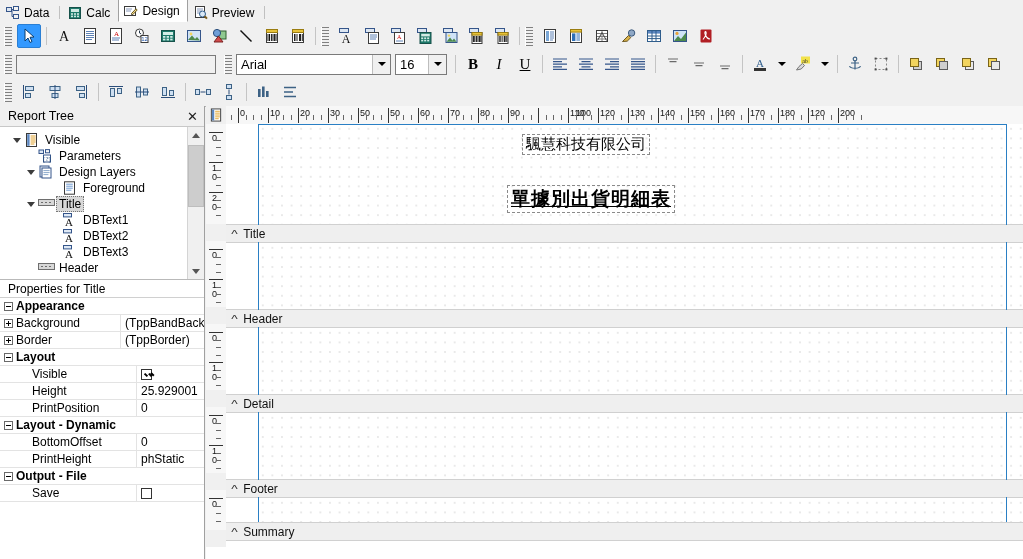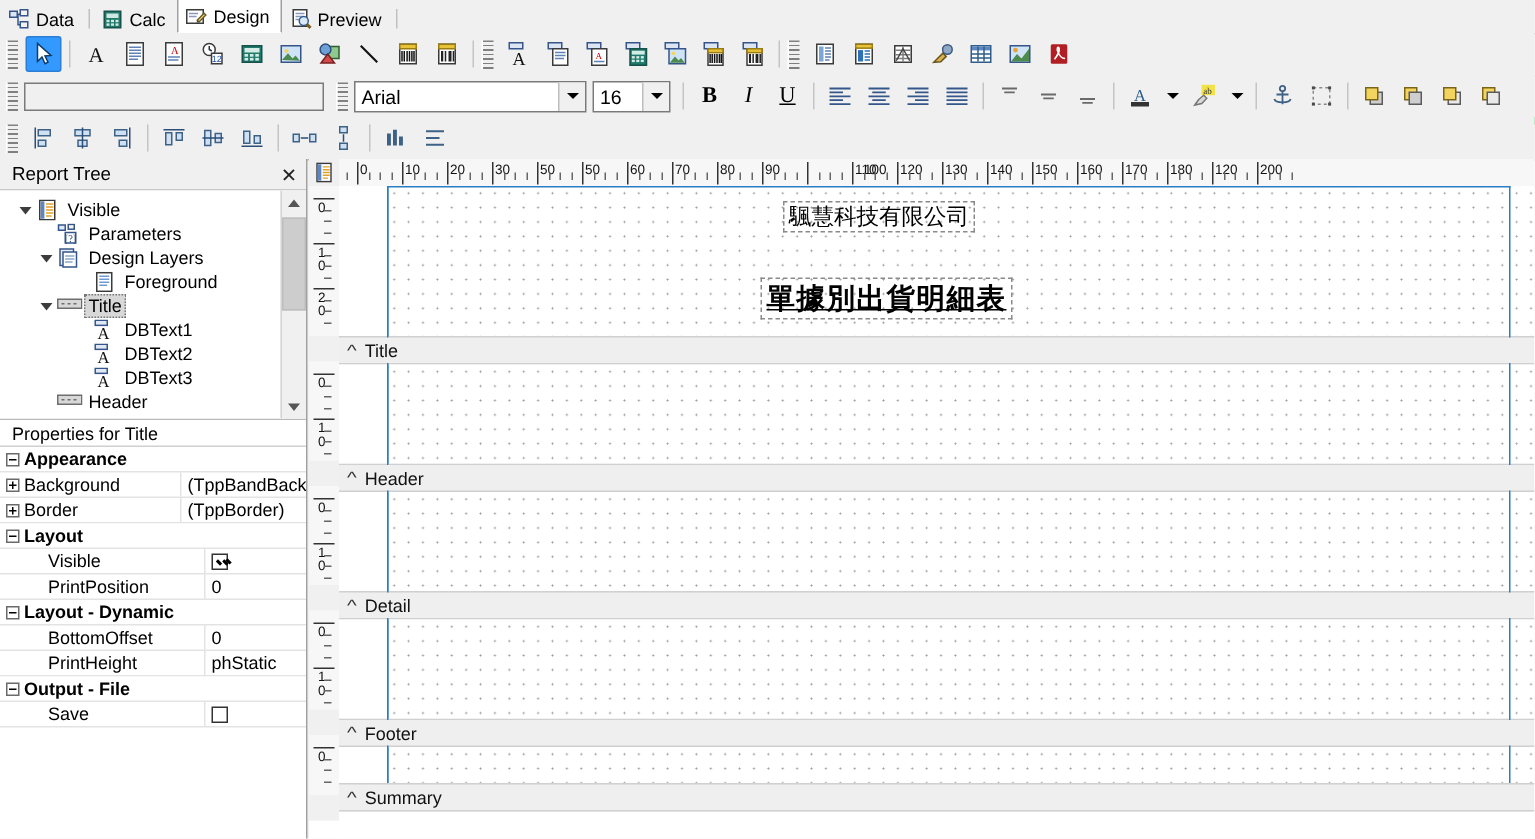--- a/index.html
+++ b/index.html
@@ -821,20 +821,25 @@
       </div>
 
       <div class="grow">
         <span class="gexp"></span>
         <span class="gname" style="width:104px;padding-left:16px;">Visible</span>
         <span class="gval">
             <span class="chk on"></span>
           </span>
       </div>
 
+      <div class="grow">
+        <span class="gexp"></span>
+        <span class="gname" style="width:104px;padding-left:16px;">Height</span>
+        <span class="gval">25.929001</span>
+      </div>
 
 
       <div class="grow">
         <span class="gexp"></span>
         <span class="gname" style="width:104px;padding-left:16px;">PrintPosition</span>
         <span class="gval">0</span>
       </div>
 
       <div class="grow cat">
         <span class="gexp">

